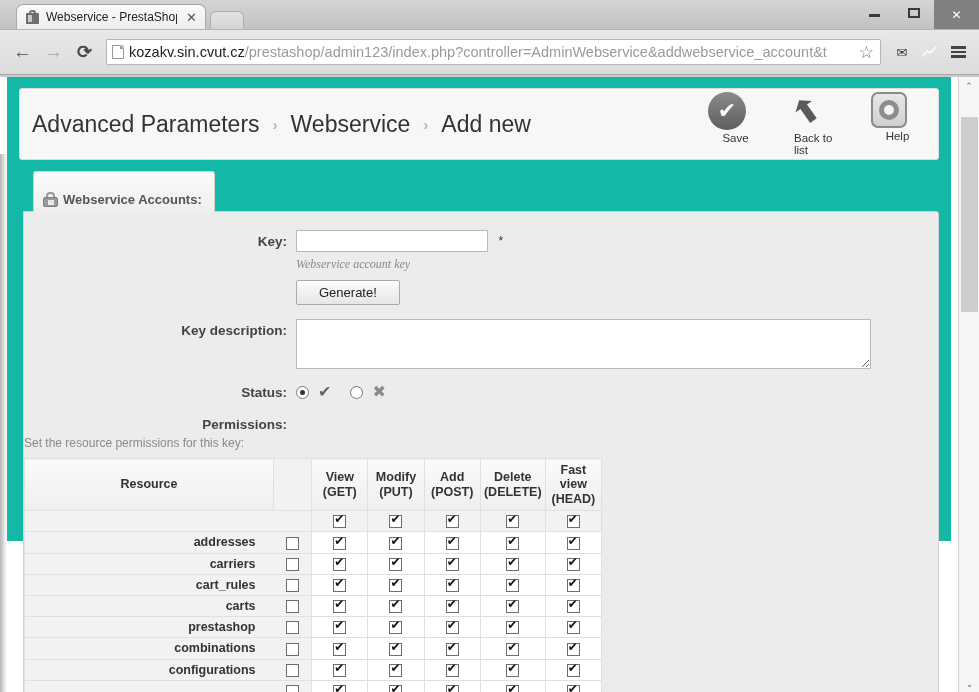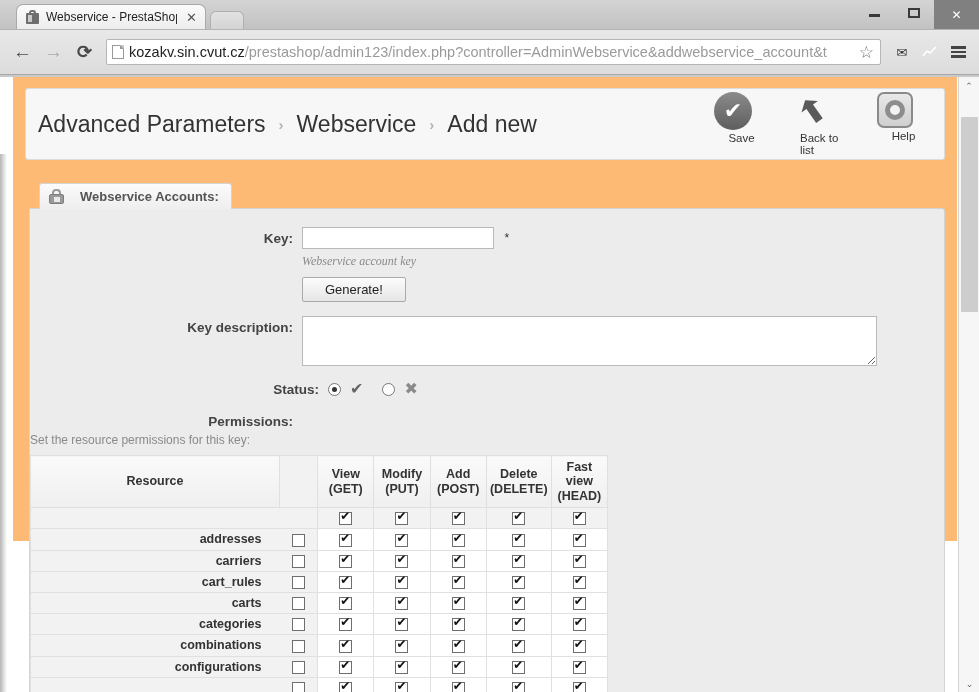--- a/index.html
+++ b/index.html
@@ -69,21 +69,21 @@
   .url b { color: #222; font-weight: normal; }
   .star { font-size: 17px; color: #777; padding-right: 2px; }
   .toolicon { width: 26px; height: 26px; display: flex; align-items: center; justify-content: center;
     font-size: 13px; color: #333; }
   .hamburger { display: flex; flex-direction: column; gap: 2px; }
   .hamburger i { display: block; width: 15px; height: 2.5px; background: #444; }
 
   
   .viewport { position: absolute; left: 0; top: 77px; width: 979px; height: 615px;
     background: #fff; overflow: hidden; }
-  .page { position: absolute; left: 13px; top: 0; width: 944px; height: 464px; background: #fdba74; }
+  .page { position: absolute; left: 7px; top: 0; width: 944px; height: 464px; background: #14b8a6; }
 
   
   .pageheader {
     margin: 11px 12px 0 12px; height: 72px; background: #f7f7f7;
     border: 1px solid #dcdcdc; border-radius: 3px;
     display: flex; align-items: center; padding: 0 10px 0 12px;
   }
   .breadcrumb { display: flex; align-items: center; gap: 13px; flex: 1; }
   .bc-item { font-size: 23px; color: #333; font-weight: normal; }
   .bc-sep { font-size: 15px; color: #b5b5b5; font-weight: bold; }
@@ -97,24 +97,24 @@
     font-size: 33px; color:#555; line-height: 1; }
   .ico-help { width: 36px; height: 36px; border-radius: 7px;
     background: linear-gradient(#e8e8e8,#cfcfcf); border: 2px solid #8a8a8a;
     display:flex; align-items:center; justify-content:center; }
   .ico-help .ring { width: 20px; height: 20px; border-radius: 50%;
     border: 5px solid #8d8d8d; background: #f2f2f2; }
 
   
   .panel-wrap { margin: 11px 12px 0 16px; position: relative; }
   .panel-tab {
-    display: inline-flex; align-items: center; gap: 16px;
+    display: inline-flex; align-items: center; gap: 5px;
     background: linear-gradient(#fbfbfb,#eeeeee); border: 1px solid #d3d3d3;
     border-bottom: none; border-radius: 3px 3px 0 0;
-    padding: 5px 12px 5px 9px; position: relative; z-index: 2; margin-left: 10px; margin-top: 12px;
+    padding: 20px 12px 5px 9px; position: relative; z-index: 2; margin-left: 10px;
   }
   .panel-tab .lbl { font-size: 13px; color: #555; font-weight: bold; }
   .lock { width: 15px; height: 15px; position: relative; }
   .lock .body { position:absolute; left:0; bottom:0; width:15px; height:10px;
     background:#9a9a9a; border-radius:2px; border:1px solid #7d7d7d; }
   .lock .body:after { content:""; position:absolute; left:4px; top:2px; width:6px; height:5px;
     background:#e9e9e9; }
   .lock .shackle { position:absolute; left:3px; top:0; width:9px; height:6px;
     border:2px solid #9a9a9a; border-bottom:none; border-radius:4px 4px 0 0; }
   .panel {
@@ -284,21 +284,21 @@
             </div>
           </div>
 
           <div class="formrow" style="margin-top:14px;">
             <div class="formlabel">Key description:</div>
             <div class="formfield">
               <textarea class="txtarea" style=""></textarea>
             </div>
           </div>
 
-          <div class="formrow" style="margin-top:12px;padding-left:26px;">
+          <div class="formrow" style="margin-top:12px;">
             <div class="formlabel">Status:</div>
             <div class="formfield">
               <div class="statusrow">
                 <span class="radio on"></span>
                 <span class="glyph-check">✔</span>
                 <span class="radio" style="margin-left:10px;"></span>
                 <span class="glyph-x">✖</span>
               </div>
             </div>
           </div>
@@ -383,21 +383,21 @@
                     <tr>
                       <td class="name">carts</td>
                       <td class="selbox"><span class="cbox"></span></td>
                       <td class="cb"><span class="cbox on"></span></td>
                       <td class="cb"><span class="cbox on"></span></td>
                       <td class="cb"><span class="cbox on"></span></td>
                       <td class="cb"><span class="cbox on"></span></td>
                       <td class="cb"><span class="cbox on"></span></td>
                     </tr>
                     <tr>
-                      <td class="name">categories</td>
+                      <td class="name">prestashop</td>
                       <td class="selbox"><span class="cbox"></span></td>
                       <td class="cb"><span class="cbox on"></span></td>
                       <td class="cb"><span class="cbox on"></span></td>
                       <td class="cb"><span class="cbox on"></span></td>
                       <td class="cb"><span class="cbox on"></span></td>
                       <td class="cb"><span class="cbox on"></span></td>
                     </tr>
                     <tr>
                       <td class="name">combinations</td>
                       <td class="selbox"><span class="cbox"></span></td>

